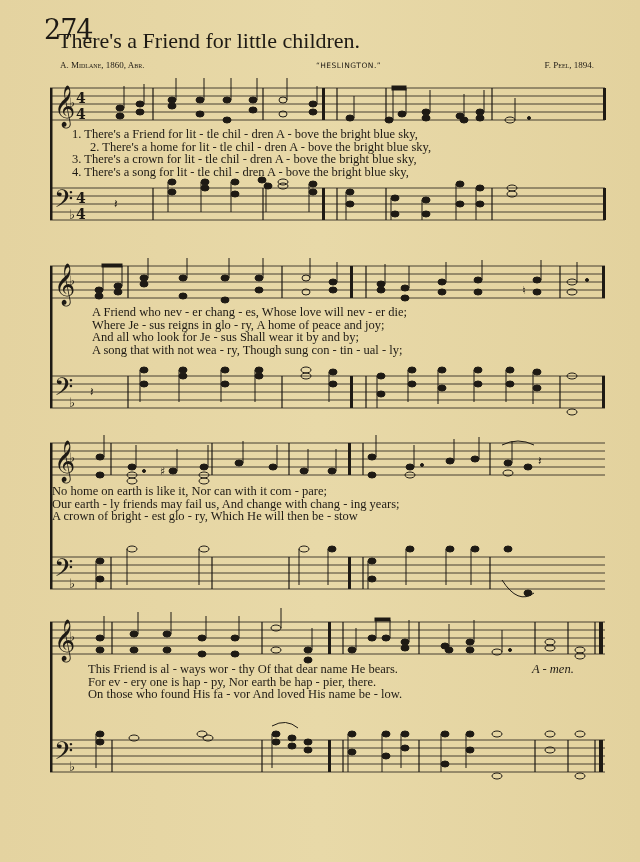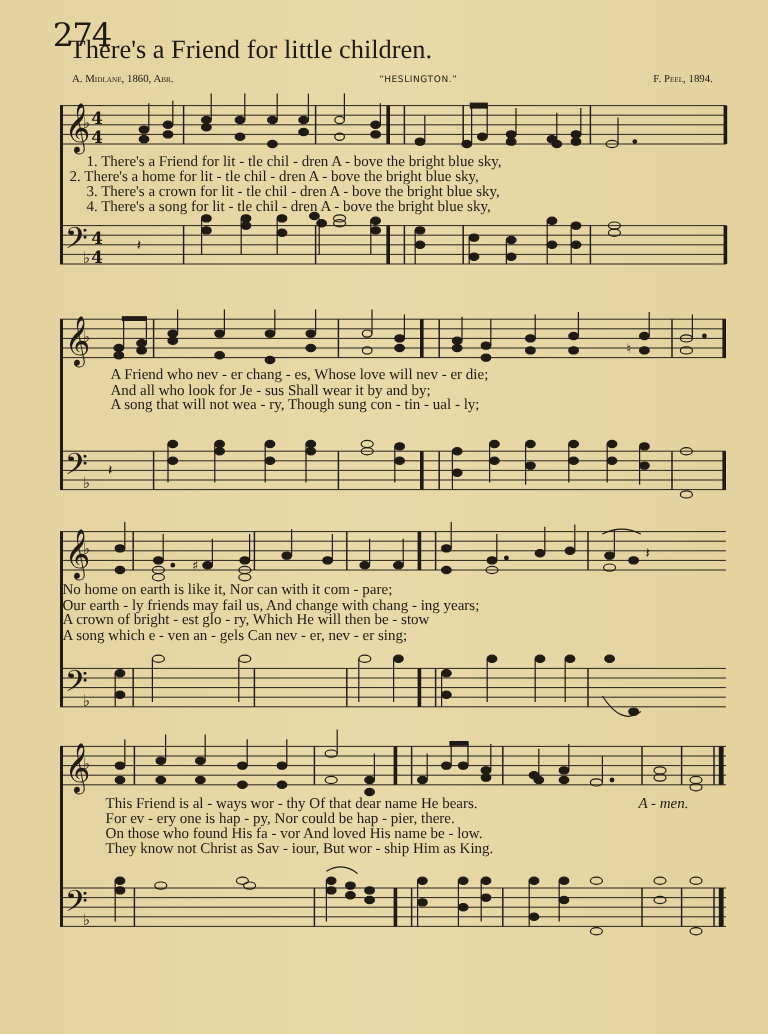--- a/index.html
+++ b/index.html
@@ -168,21 +168,21 @@
           <line x1="426" y1="108" x2="426" y2="140"></line>
         <ellipse cx="462" cy="108" rx="5" ry="3" fill="none"></ellipse>
           <ellipse cx="462" cy="114" rx="5" ry="3" fill="none"></ellipse>
       </g>
     </svg>
     <div class="lyrics" style="top:48px;">
       <div class="lyric-line">
           <span style="left:22px">1. There's a Friend for lit - tle chil - dren A - bove the bright blue sky,</span>
         </div>
       <div class="lyric-line">
-          <span style="left:8px">2. There's a home for lit - tle chil - dren A - bove the bright blue sky,</span>
+          <span style="left:40px">2. There's a home for lit - tle chil - dren A - bove the bright blue sky,</span>
         </div>
       <div class="lyric-line">
           <span style="left:22px">3. There's a crown for lit - tle chil - dren A - bove the bright blue sky,</span>
         </div>
       <div class="lyric-line">
           <span style="left:22px">4. There's a song for lit - tle chil - dren A - bove the bright blue sky,</span>
         </div>
     </div>
   </div>
 
@@ -305,24 +305,27 @@
           <line x1="483" y1="114" x2="483" y2="146"></line>
         <ellipse cx="522" cy="118" rx="5" ry="3" fill="none"></ellipse>
           <ellipse cx="522" cy="154" rx="5" ry="3" fill="none"></ellipse>
       </g>
     </svg>
     <div class="lyrics" style="top:48px;">
       <div class="lyric-line">
           <span style="left:42px">A Friend who nev - er chang - es, Whose love will nev - er die;</span>
         </div>
       <div class="lyric-line">
+          <span style="left:42px">Where Je - sus reigns in glo - ry, A home of peace and joy;</span>
+        </div>
+      <div class="lyric-line">
           <span style="left:42px">And all who look for Je - sus Shall wear it by and by;</span>
         </div>
       <div class="lyric-line">
-          <span style="left:42px">A song that will not wea - ry, Though sung con - tin - ual - ly;</span>
+          <span style="left:42px">A song that with not wea - ry, Though sung con - tin - ual - ly;</span>
         </div>
     </div>
   </div>
 
   <div class="system" style="top:435px; height:170px;">
     <svg width="560" height="170">
       <g stroke="#1e1a14" stroke-width="0.8">
         <line x1="0" y1="8" x2="555" y2="8"></line>
           <line x1="0" y1="16" x2="555" y2="16"></line>
           <line x1="0" y1="24" x2="555" y2="24"></line>
@@ -423,23 +426,20 @@
     </svg>
     <div class="lyrics" style="top:50px;">
       <div class="lyric-line">
           <span style="left:2px">No home on earth is like it, Nor can with it com - pare;</span>
         </div>
       <div class="lyric-line">
           <span style="left:2px">Our earth - ly friends may fail us, And change with chang - ing years;</span>
         </div>
       <div class="lyric-line">
           <span style="left:2px">A crown of bright - est glo - ry, Which He will then be - stow</span>
-        </div>
-      <div class="lyric-line">
-          <span style="left:2px">A song which e - ven an - gels Can nev - er, nev - er sing;</span>
         </div>
     </div>
   </div>
 
   <div class="system" style="top:610px; height:170px;">
     <svg width="560" height="170">
       <g stroke="#1e1a14" stroke-width="0.8">
         <line x1="0" y1="12" x2="555" y2="12"></line>
           <line x1="0" y1="20" x2="555" y2="20"></line>
           <line x1="0" y1="28" x2="555" y2="28"></line>
@@ -559,24 +559,21 @@
         <ellipse cx="530" cy="124" rx="5" ry="3" fill="none"></ellipse>
           <ellipse cx="530" cy="166" rx="5" ry="3" fill="none"></ellipse>
       </g>
     </svg>
     <div class="lyrics" style="top:53px;">
       <div class="lyric-line">
         <span style="left:38px">This Friend is al - ways wor - thy Of that dear name He bears.</span>
         <span class="amen" style="left:482px">A - men.</span>
       </div>
       <div class="lyric-line">
-          <span style="left:38px">For ev - ery one is hap - py, Nor could be hap - pier, there.</span>
+          <span style="left:38px">For ev - ery one is hap - py, Nor earth be hap - pier, there.</span>
         </div>
       <div class="lyric-line">
           <span style="left:38px">On those who found His fa - vor And loved His name be - low.</span>
-        </div>
-      <div class="lyric-line">
-          <span style="left:38px">They know not Christ as Sav - iour, But wor - ship Him as King.</span>
         </div>
     </div>
   </div>
 
 </div>
 
 </body></html>

